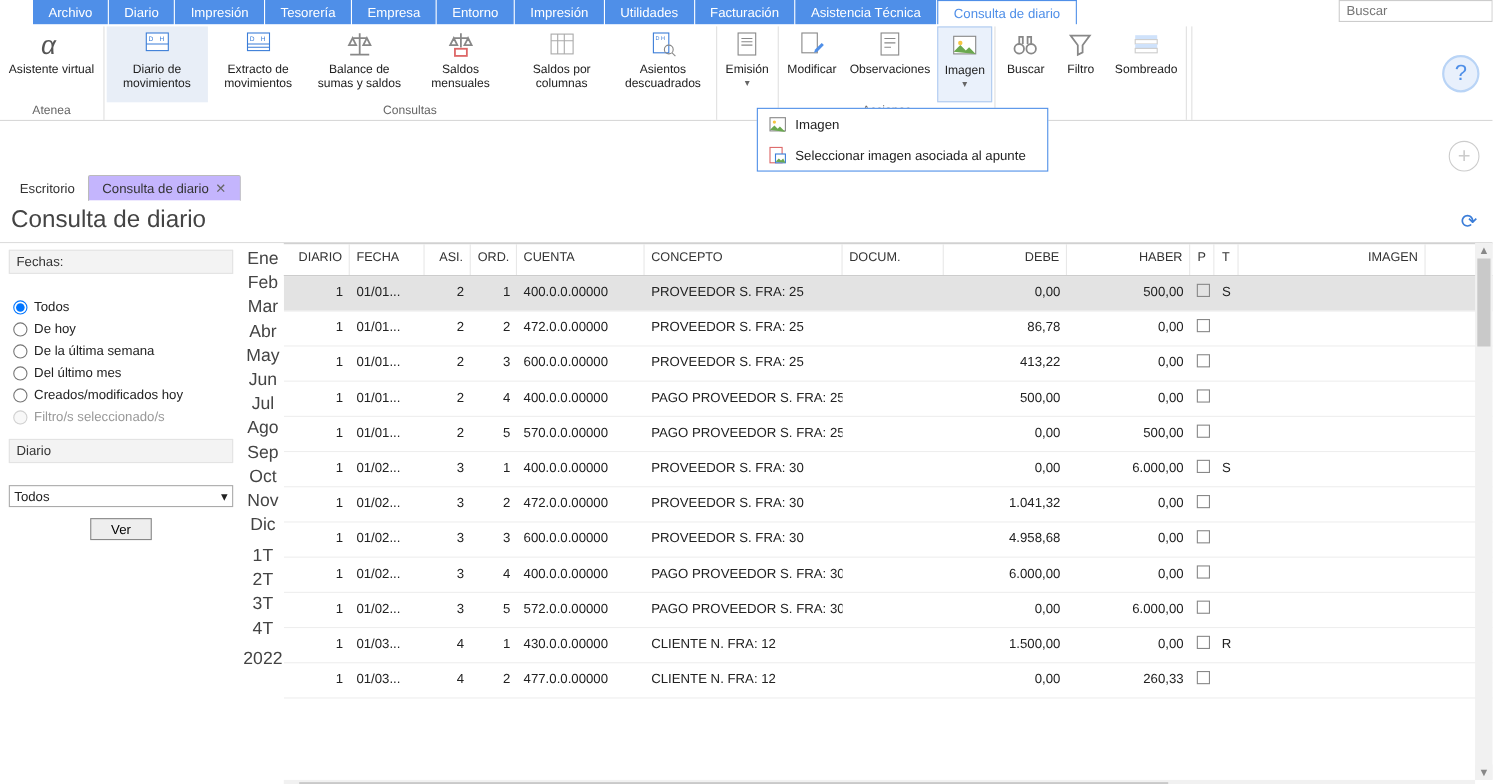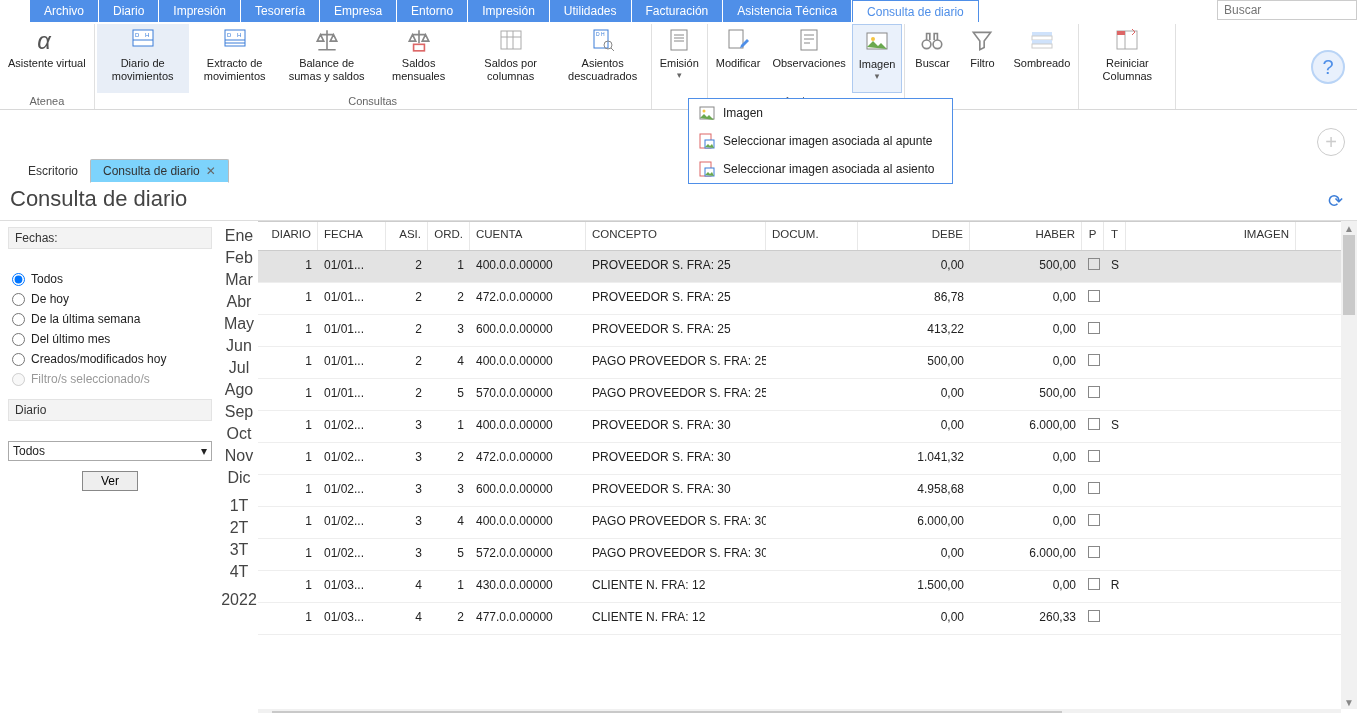--- a/index.html
+++ b/index.html
@@ -28,23 +28,23 @@
 
 
 .plus-btn { position:absolute; top:128px; right:12px; width:28px; height:28px; border-radius:50%; border:1px solid #ccc; color:#ccc; display:flex; align-items:center; justify-content:center; font-size:20px; cursor:pointer;}
 
 
 .dd-panel { position:absolute; top:98px; left:688px; width:265px; background:#fff; border:1px solid #4f8fe8; z-index:10; }
 .dd-item { display:flex; align-items:center; padding:6px 10px; cursor:pointer; font-size:12px; }
 .dd-icon { width:16px; height:16px; margin-right:8px; }
 
 
-.tabbar { display:flex; align-items:flex-end; height:30px; padding-left:16px; margin-top:42px; }
+.tabbar { display:flex; align-items:flex-end; height:30px; padding-left:6px; margin-top:42px; }
 .tab { padding:4px 12px; font-size:12px; color:#333; cursor:pointer; }
-.tab.active { border:1px solid #bbb; border-bottom:1px solid #fff; border-radius:2px 2px 0 0; background:#7dd3fc; position:relative; top:1px; }
+.tab.active { border:1px solid #bbb; border-bottom:1px solid #fff; border-radius:2px 2px 0 0; background:#c4b5fd; position:relative; top:1px; }
 .tab .close { margin-left:6px; color:#666; }
 
 
 .main { display:flex; height:calc(713px - 22px - 88px - 30px - 42px - 26px); border-top:1px solid #ddd; }
 .page-title { font-size:22px; color:#444; padding:4px 10px 8px; }
 .title-row { display:flex; align-items:center; }
 .refresh-icon { margin-left:auto; margin-right:14px; color:#3b7dd8; font-size:18px; cursor:pointer; }
 
 .leftpane { width:220px; padding:6px 8px; }
 .section-label { background:#f3f3f3; border:1px solid #e3e3e3; padding:3px 6px; color:#333; font-size:12px; margin-bottom:20px; }
@@ -257,33 +257,20 @@
               <rect x="3" y="13" width="20" height="4" fill="#cfe2fb"></rect>
               <rect x="3" y="17" width="20" height="4" fill="#fff" stroke="#ccc"></rect>
             </svg>
           </div>
           <div class="ribbon-label">Sombreado</div>
         </div>
       </div>
       <div class="ribbon-group-label"></div>
     </div>
     <div class="ribbon-group">
-      <div class="ribbon-group-items">
-        <div class="ribbon-btn">
-          <div class="ribbon-icon">
-            <svg width="26" height="26">
-              <rect x="3" y="4" width="20" height="18" fill="#fff" stroke="#aaa"></rect>
-              <line x1="11" y1="4" x2="11" y2="22" stroke="#aaa"></line>
-              <rect x="3" y="4" width="8" height="4" fill="#d66"></rect>
-              <path d="M18 2l3 3-3 3" fill="none" stroke="#d66"></path>
-            </svg>
-          </div>
-          <div class="ribbon-label">Reiniciar Columnas</div>
-        </div>
-      </div>
       <div class="ribbon-group-label"></div>
     </div>
   </div>
 <div class="help-btn">?</div>
 <div class="plus-btn">+</div>
 
 <div class="dd-panel">
     <div class="dd-item">
       <span class="dd-icon"><svg width="16" height="16">
           <rect x="1" y="2" width="14" height="12" fill="#fff" stroke="#888"></rect>
@@ -292,28 +279,20 @@
         </svg></span>
       <span>Imagen</span>
     </div>
     <div class="dd-item">
       <span class="dd-icon"><svg width="16" height="16">
           <rect x="1" y="1" width="11" height="14" fill="#fff" stroke="#d66"></rect>
           <rect x="6" y="7" width="9" height="8" fill="#fff" stroke="#3b7dd8"></rect>
           <path d="M6 14l3-3 2 2 2-2 2 4z" fill="#6aa84f"></path>
         </svg></span>
       <span>Seleccionar imagen asociada al apunte</span>
-    </div>
-    <div class="dd-item">
-      <span class="dd-icon"><svg width="16" height="16">
-          <rect x="1" y="1" width="11" height="14" fill="#fff" stroke="#d66"></rect>
-          <rect x="6" y="7" width="9" height="8" fill="#fff" stroke="#3b7dd8"></rect>
-          <path d="M6 14l3-3 2 2 2-2 2 4z" fill="#6aa84f"></path>
-        </svg></span>
-      <span>Seleccionar imagen asociada al asiento</span>
     </div>
   </div>
 
 <div class="tabbar">
     <div class="tab">Escritorio</div>
     <div class="tab active">Consulta de diario<span class="close">✕</span></div>
   </div>
 
 <div class="title-row">
   <div class="page-title">Consulta de diario</div>

